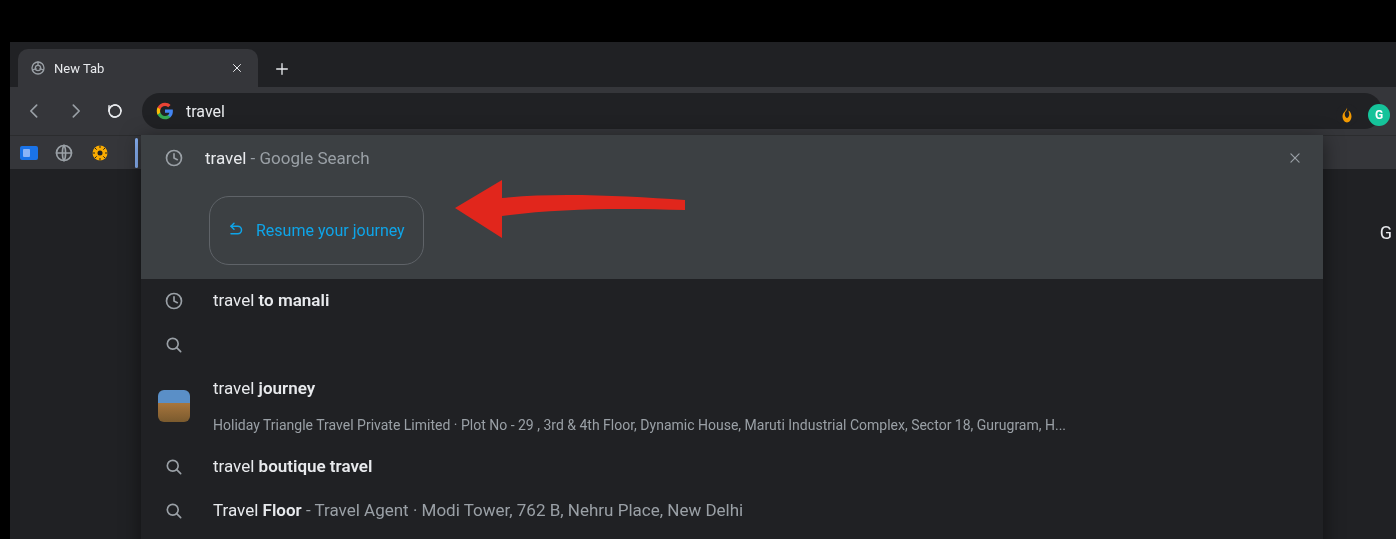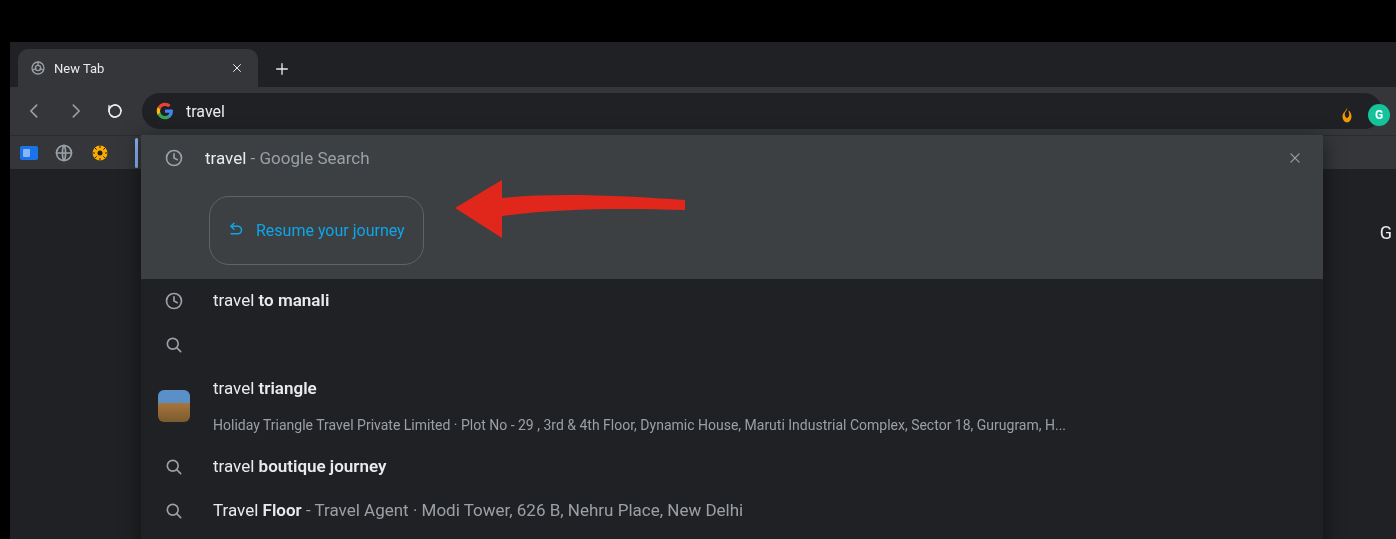--- a/index.html
+++ b/index.html
@@ -208,44 +208,44 @@
           <div class="sugg-icon">
             <svg viewBox="0 0 24 24" class="stroke" style="width:20px;height:20px">
               <circle cx="10.5" cy="10.5" r="6.5"></circle>
               <line x1="20" y1="20" x2="15.2" y2="15.2"></line>
             </svg>
           </div>
         </div>
         <div class="sugg">
           <div class="sugg-thumb"></div>
           <div class="sugg-text">
-            <div>travel <span class="bold">triangle</span></div>
+            <div>travel <span class="bold">journey</span></div>
             <div class="sugg-sub">Holiday Triangle Travel Private Limited · Plot No - 29 , 3rd &amp; 4th Floor, Dynamic House, Maruti Industrial Complex, Sector 18, Gurugram, H...</div>
           </div>
         </div>
         <div class="sugg">
           <div class="sugg-icon">
             <svg viewBox="0 0 24 24" class="stroke" style="width:20px;height:20px">
               <circle cx="10.5" cy="10.5" r="6.5"></circle>
               <line x1="20" y1="20" x2="15.2" y2="15.2"></line>
             </svg>
           </div>
           <div class="sugg-text">
-            <div>travel <span class="bold">boutique journey</span></div>
-          </div>
-        </div>
-        <div class="sugg">
-          <div class="sugg-icon">
-            <svg viewBox="0 0 24 24" class="stroke" style="width:20px;height:20px">
-              <circle cx="10.5" cy="10.5" r="6.5"></circle>
-              <line x1="20" y1="20" x2="15.2" y2="15.2"></line>
-            </svg>
-          </div>
-          <div class="sugg-text">
-            <div>Travel <span class="bold">Floor</span><span class="sugg-sub-inline"> -  Travel Agent · Modi Tower, 626 B, Nehru Place, New Delhi</span></div>
+            <div>travel <span class="bold">boutique travel</span></div>
+          </div>
+        </div>
+        <div class="sugg">
+          <div class="sugg-icon">
+            <svg viewBox="0 0 24 24" class="stroke" style="width:20px;height:20px">
+              <circle cx="10.5" cy="10.5" r="6.5"></circle>
+              <line x1="20" y1="20" x2="15.2" y2="15.2"></line>
+            </svg>
+          </div>
+          <div class="sugg-text">
+            <div>Travel <span class="bold">Floor</span><span class="sugg-sub-inline"> -  Travel Agent · Modi Tower, 762 B, Nehru Place, New Delhi</span></div>
           </div>
         </div>
         <div class="sugg">
           <div class="sugg-icon">
             <svg viewBox="0 0 24 24" class="stroke" style="width:20px;height:20px">
               <circle cx="10.5" cy="10.5" r="6.5"></circle>
               <line x1="20" y1="20" x2="15.2" y2="15.2"></line>
             </svg>
           </div>
         </div>

